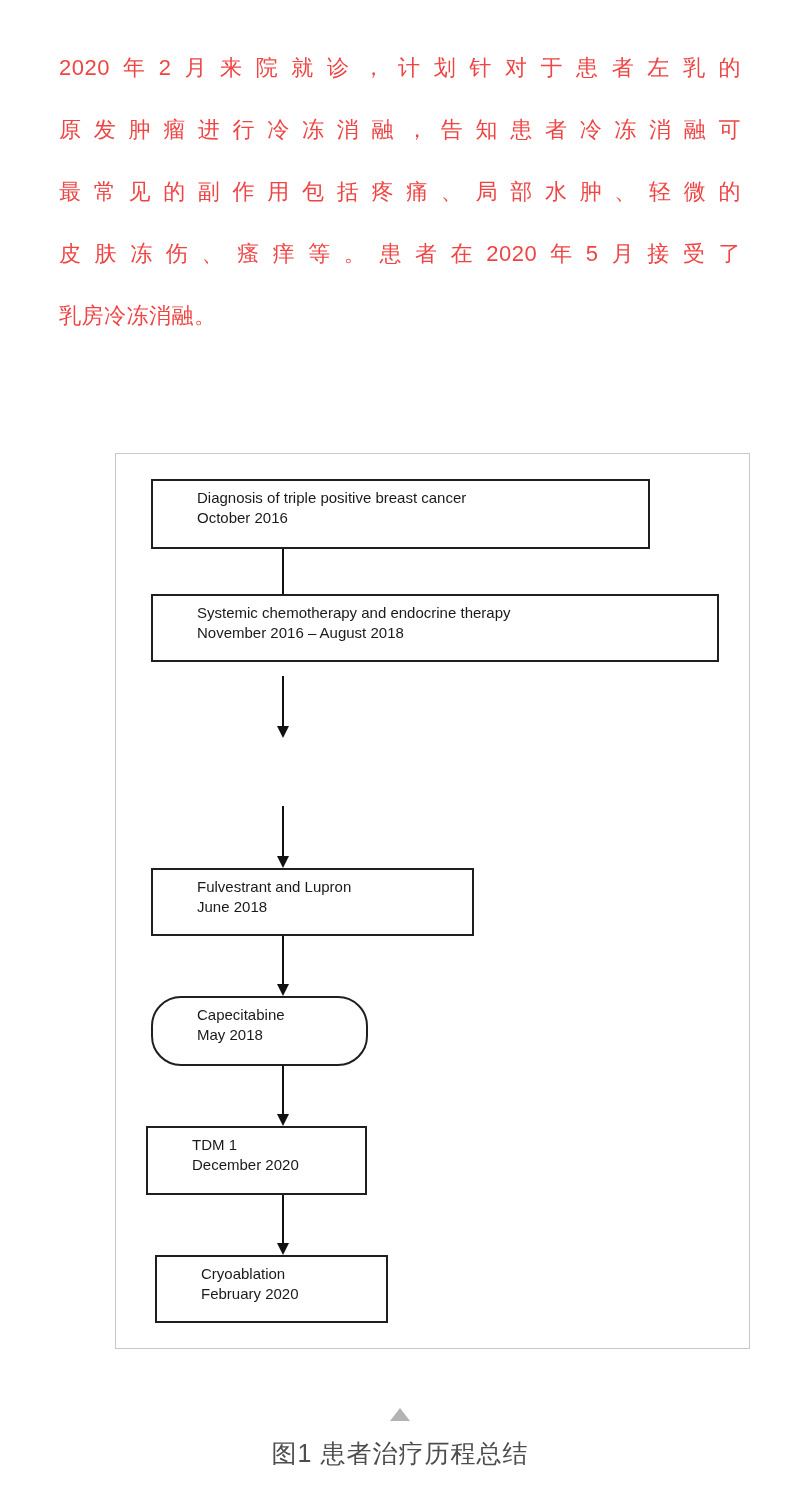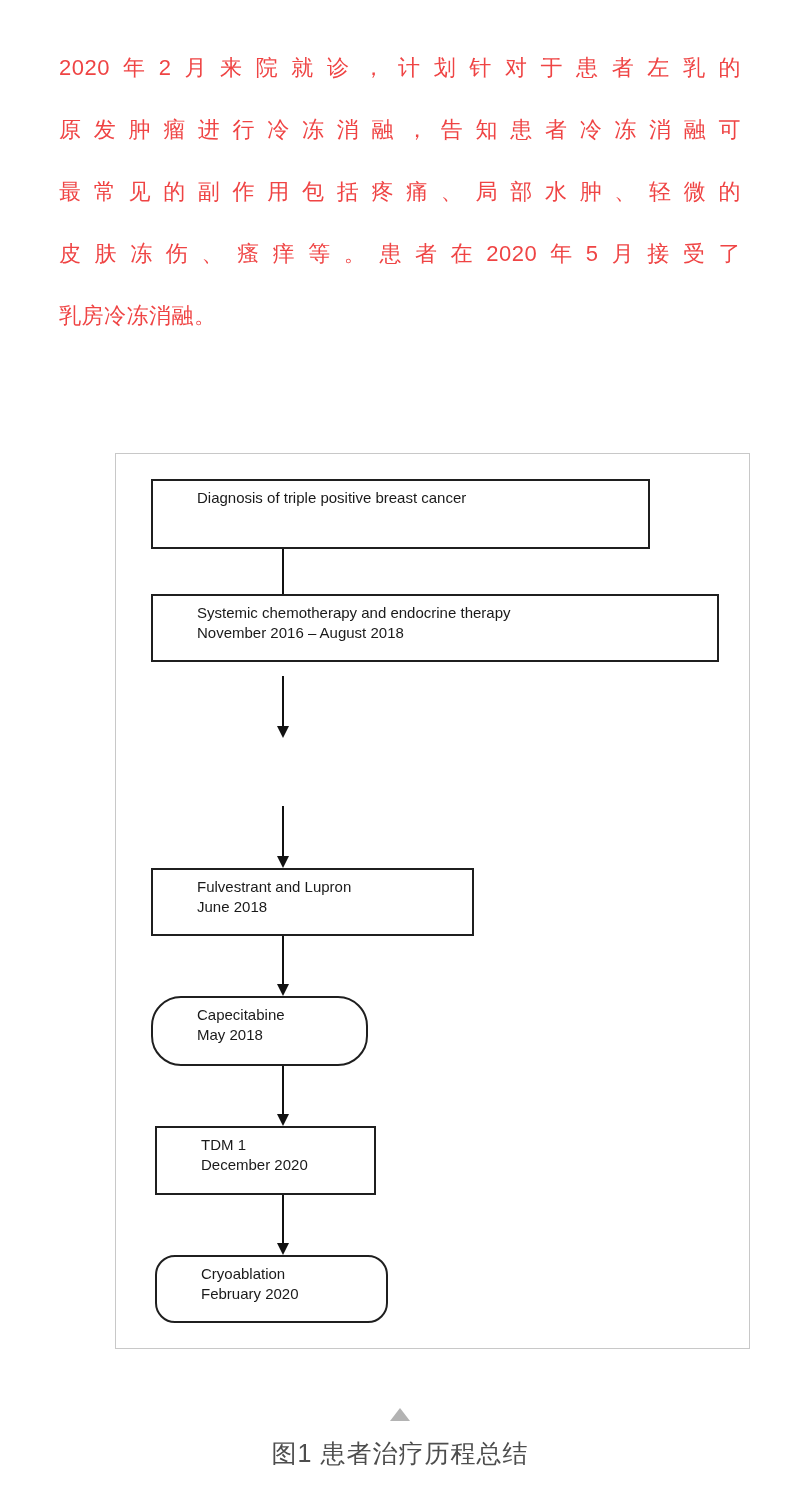--- a/index.html
+++ b/index.html
@@ -55,22 +55,22 @@
     color: #1a1a1a;
   }
   .step-box .step-title, .step-box .step-date {
     white-space: nowrap;
   }
   .b1 { left: 35px; top: 25px;  width: 499px; height: 70px; }
   .b2 { left: 35px; top: 140px; width: 568px; height: 68px; }
   .b3 { left: 34px; top: 284px; width: 468px; height: 68px; }
   .b4 { left: 35px; top: 414px; width: 323px; height: 68px; }
   .b5 { left: 35px; top: 542px; width: 217px; height: 70px; border-radius: 30px; }
-  .b6 { left: 39px; top: 672px; width: 221px; height: 69px; }
-  .b7 { left: 39px; top: 801px; width: 233px; height: 68px; border-radius: 20px; }
+  .b6 { left: 30px; top: 672px; width: 221px; height: 69px; }
+  .b7 { left: 39px; top: 801px; width: 233px; height: 68px; }
   
   .arrow {
     position: absolute;
     left: 166px;
     width: 2px;
     background: #111111;
   }
   .arrow::after {
     content: "";
     position: absolute;
@@ -121,20 +121,21 @@
   <div class="line">原发肿瘤进行冷冻消融，告知患者冷冻消融可</div>
   <div class="line">最常见的副作用包括疼痛、局部水肿、轻微的</div>
   <div class="line">皮肤冻伤、瘙痒等。患者在2020年5月接受了</div>
   <div class="line last">乳房冷冻消融。</div>
 </div>
 
 <div class="figure-frame">
 
   <div class="step-box b1">
     <div class="step-title">Diagnosis of triple positive breast cancer</div>
+    <div class="step-date">October 2016</div>
   </div>
   <div class="arrow a1"></div>
 
   <div class="step-box b2">
     <div class="step-title">Systemic chemotherapy and endocrine therapy</div>
     <div class="step-date">November 2016 – August 2018</div>
   </div>
   <div class="arrow a2"></div>
 
   <div class="arrow a3"></div>

